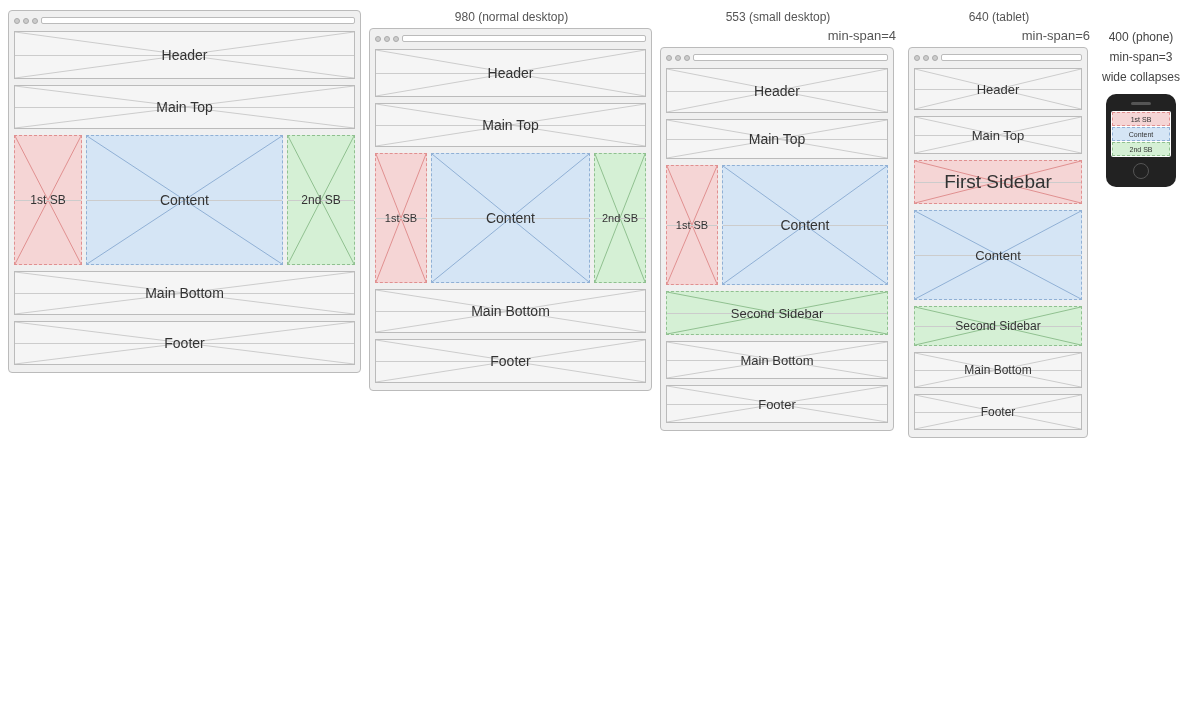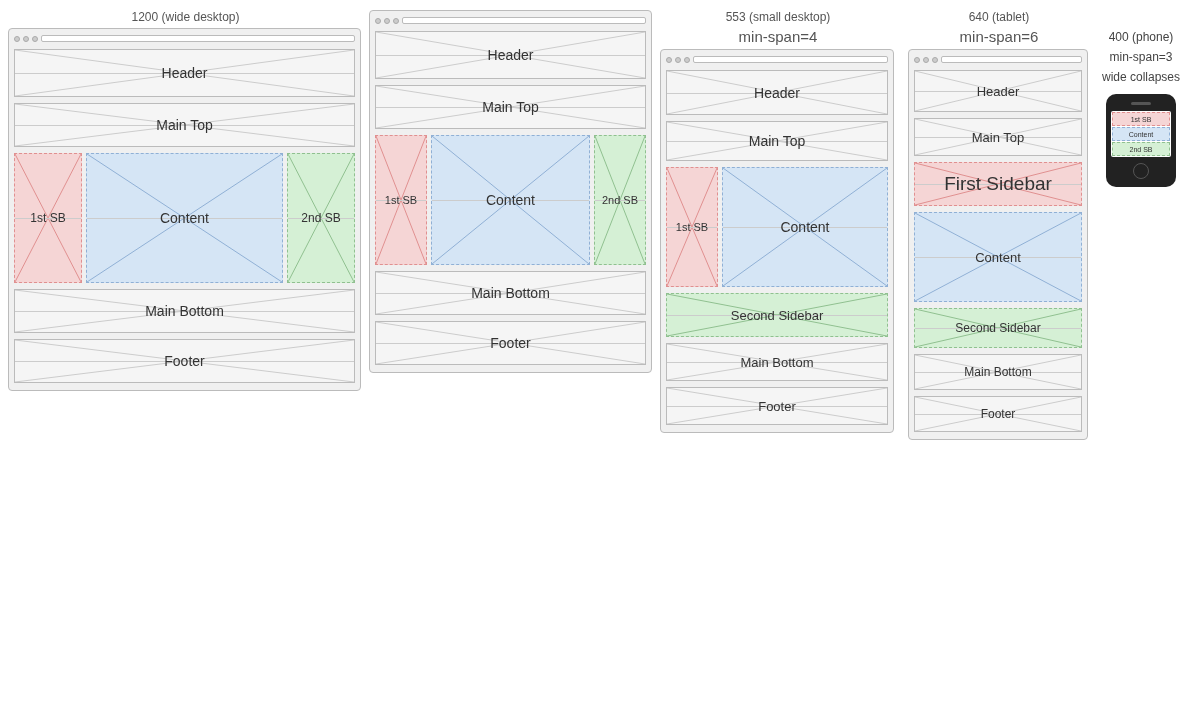--- a/index.html
+++ b/index.html
@@ -23,22 +23,22 @@
     }
 
     .layout-label {
       text-align: center;
       font-size: 12px;
       color: #555;
       margin-bottom: 4px;
     }
 
     .layout-sublabel {
-      text-align: center;
-      font-size: 15px;
+      text-align: right;
+      font-size: 13px;
       color: #555;
       margin-bottom: 4px;
     }
 
     
     .browser {
       background: #f0f0f0;
       border: 1.5px solid #bbb;
       border-radius: 4px;
       padding: 6px 5px 5px 5px;
@@ -235,21 +235,20 @@
       text-align: center;
       margin-bottom: 2px;
     }
   </style>
 </head>
 <body>
 
 <div class="page-container">
 
   <div class="layout1">
-    <div class="layout-label">1200 (wide desktop)</div>
     <div class="browser">
       <div class="browser-chrome">
         <div class="browser-dot"></div>
         <div class="browser-dot"></div>
         <div class="browser-dot"></div>
         <div class="browser-bar"></div>
       </div>
 
       <div class="wf-box gray-box cross-box" style="height:48px;width:100%;margin-bottom:2px;">
         <svg>
@@ -303,20 +302,21 @@
         <svg>
             <line x1="0" y1="0" x2="100%" y2="100%" stroke="#ccc" stroke-width="1"></line>
             <line x1="100%" y1="0" x2="0" y2="100%" stroke="#ccc" stroke-width="1"></line>
           </svg>
         <span style="position:relative;z-index:1;font-size:14px;">Footer</span>
       </div>
     </div>
   </div>
 
   <div class="layout2">
+    <div class="layout-label">980 (normal desktop)</div>
     <div class="browser">
       <div class="browser-chrome">
         <div class="browser-dot"></div>
         <div class="browser-dot"></div>
         <div class="browser-dot"></div>
         <div class="browser-bar"></div>
       </div>
       <div class="wf-box gray-box cross-box" style="height:48px;width:100%;margin-bottom:2px;">
         <svg>
             <line x1="0" y1="0" x2="100%" y2="100%" stroke="#ccc" stroke-width="1"></line>

